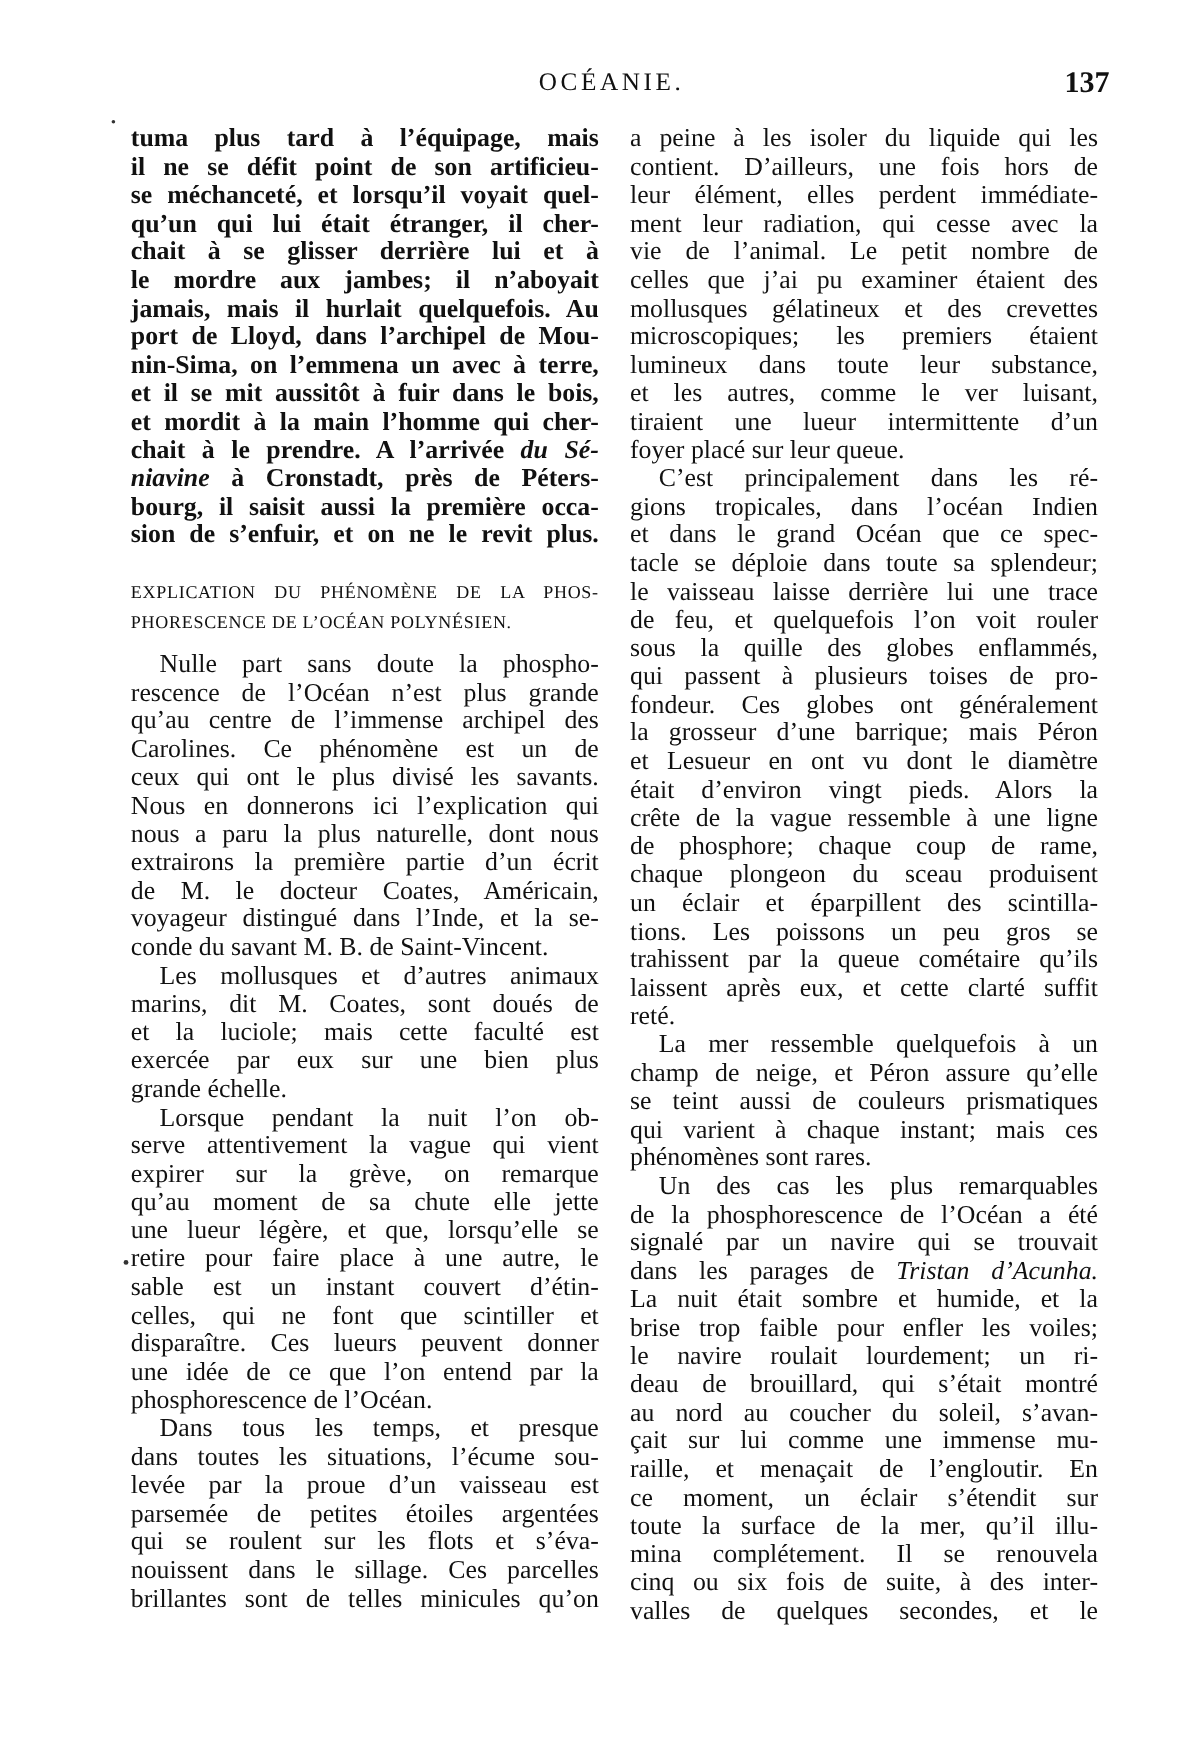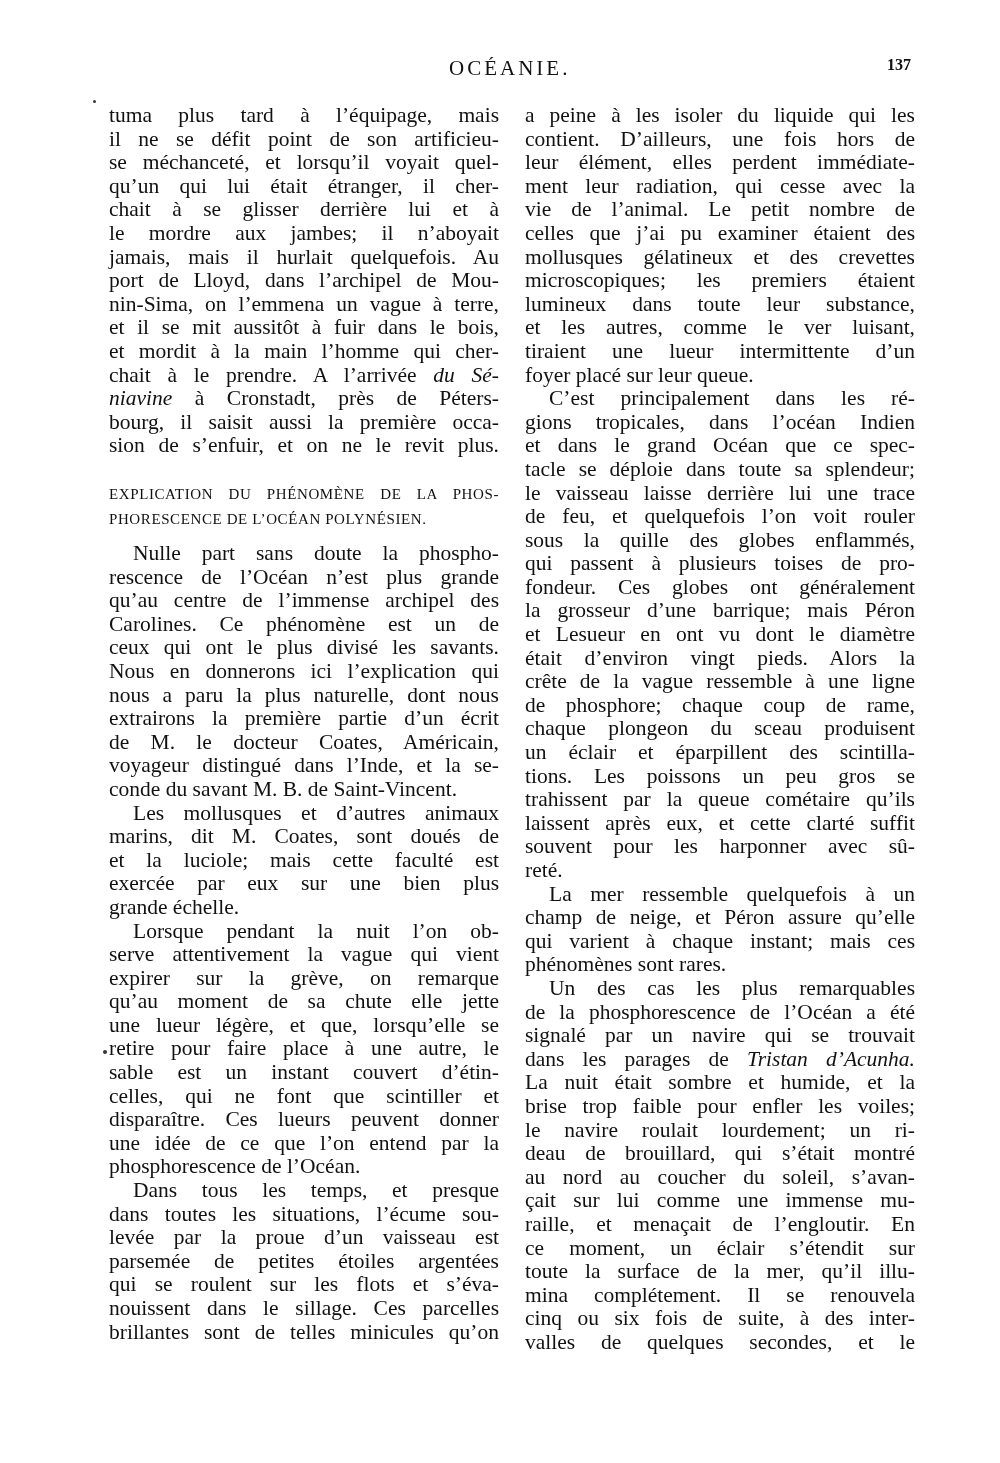--- a/index.html
+++ b/index.html
@@ -1,18 +1,18 @@
 <!DOCTYPE html>
 <html><head>
 <meta charset="utf-8">
 <style>
   html, body { margin: 0; padding: 0; background: #ffffff; }
   body { width: 1000px; height: 1463px; position: relative; overflow: hidden; color: #111; font-family: "Liberation Serif", "DejaVu Serif", serif; }
   .header-title { position: absolute; left: 449px; top: 56px; font-size: 21px; letter-spacing: 3px; font-weight: normal; }
-  .page-number { position: absolute; left: 887px; top: 56px; font-size: 16px; font-weight: bold; }
+  .page-number { position: absolute; left: 887px; top: 56px; font-size: 25px; font-weight: bold; }
   .col { position: absolute; width: 390px; }
   .col-left { left: 109px; }
   .col-right { left: 525px; }
   .line { display: block; height: 23.6px; line-height: 23.6px; font-size: 21.5px; text-align: justify; text-align-last: justify; white-space: nowrap; }
   .line.last { text-align-last: left; }
   .line.indent { padding-left: 24px; }
   .heading { position: absolute; left: 109px; width: 390px; font-size: 15px; font-weight: normal; letter-spacing: 0.6px; }
   .heading .hline { display: block; height: 25px; line-height: 25px; white-space: nowrap; }
   .heading .hline.c { }
   .heading .hline.j { text-align: justify; text-align-last: justify; }
@@ -20,30 +20,30 @@
   .speck { position: absolute; width: 3px; height: 3px; background: #333; border-radius: 50%; }
 </style>
 </head>
 <body>
 
 <div>
   <div class="header-title">OCÉANIE.</div>
   <div class="page-number">137</div>
 </div>
 
-<div class="col col-left" style="top:104px;">
+<div class="col col-left" style="top:104px;font-weight:bold;">
   <span class="line">tuma plus tard à l’équipage, mais</span>
   <span class="line">il ne se défit point de son artificieu-</span>
   <span class="line">se méchanceté, et lorsqu’il voyait quel-</span>
   <span class="line">qu’un qui lui était étranger, il cher-</span>
   <span class="line">chait à se glisser derrière lui et à</span>
   <span class="line">le mordre aux jambes; il n’aboyait</span>
   <span class="line">jamais, mais il hurlait quelquefois. Au</span>
   <span class="line">port de Lloyd, dans l’archipel de Mou-</span>
-  <span class="line">nin-Sima, on l’emmena un vague à terre,</span>
+  <span class="line">nin-Sima, on l’emmena un avec à terre,</span>
   <span class="line">et il se mit aussitôt à fuir dans le bois,</span>
   <span class="line">et mordit à la main l’homme qui cher-</span>
   <span class="line"><span>chait à le prendre. A l’arrivée </span><span class="ital">du Sé-</span></span>
   <span class="line"><span class="ital">niavine</span> <span>à Cronstadt, près de Péters-</span></span>
   <span class="line">bourg, il saisit aussi la première occa-</span>
   <span class="line">sion de s’enfuir, et on ne le revit plus.</span>
 </div>
 
 <div class="heading" style="top:482px;">
   <span class="hline j">EXPLICATION DU PHÉNOMÈNE DE LA PHOS-</span>
@@ -112,24 +112,24 @@
     <span class="line">la grosseur d’une barrique; mais Péron</span>
     <span class="line">et Lesueur en ont vu dont le diamètre</span>
     <span class="line">était d’environ vingt pieds. Alors la</span>
     <span class="line">crête de la vague ressemble à une ligne</span>
     <span class="line">de phosphore; chaque coup de rame,</span>
     <span class="line">chaque plongeon du sceau produisent</span>
     <span class="line">un éclair et éparpillent des scintilla-</span>
     <span class="line">tions. Les poissons un peu gros se</span>
     <span class="line">trahissent par la queue cométaire qu’ils</span>
     <span class="line">laissent après eux, et cette clarté suffit</span>
-    <span class="line">souvent pour les harponner avec sû-</span>
     <span class="line last">reté.</span>
     <span class="line indent">La mer ressemble quelquefois à un</span>
     <span class="line">champ de neige, et Péron assure qu’elle</span>
+    <span class="line">se teint aussi de couleurs prismatiques</span>
     <span class="line">qui varient à chaque instant; mais ces</span>
     <span class="line last">phénomènes sont rares.</span>
     <span class="line indent">Un des cas les plus remarquables</span>
     <span class="line">de la phosphorescence de l’Océan a été</span>
     <span class="line">signalé par un navire qui se trouvait</span>
     <span class="line"><span>dans les parages de </span><span class="ital">Tristan d’Acunha.</span></span>
     <span class="line">La nuit était sombre et humide, et la</span>
     <span class="line">brise trop faible pour enfler les voiles;</span>
     <span class="line">le navire roulait lourdement; un ri-</span>
     <span class="line">deau de brouillard, qui s’était montré</span>

